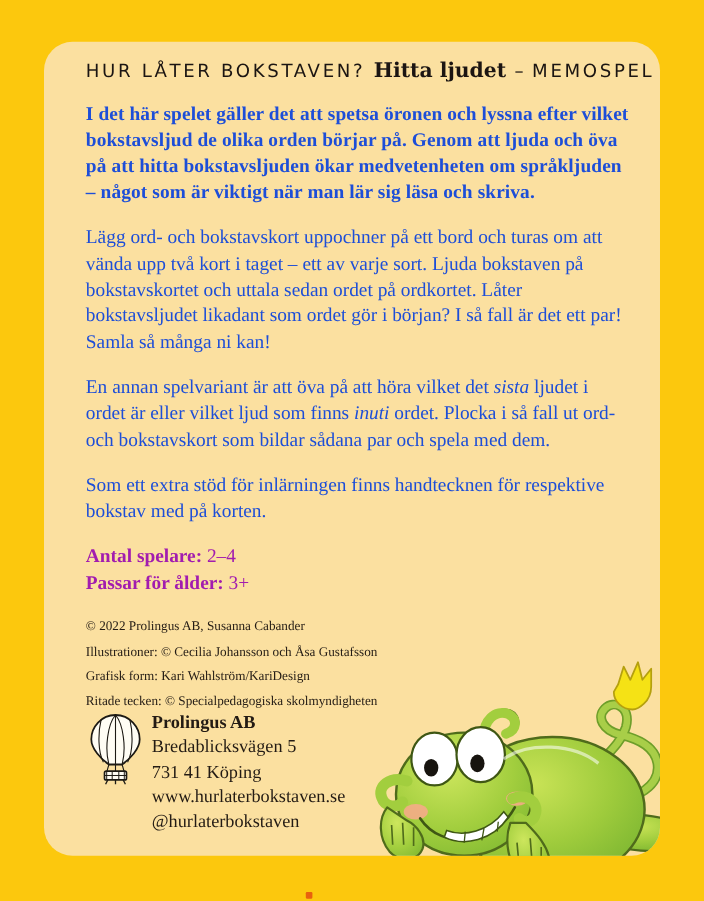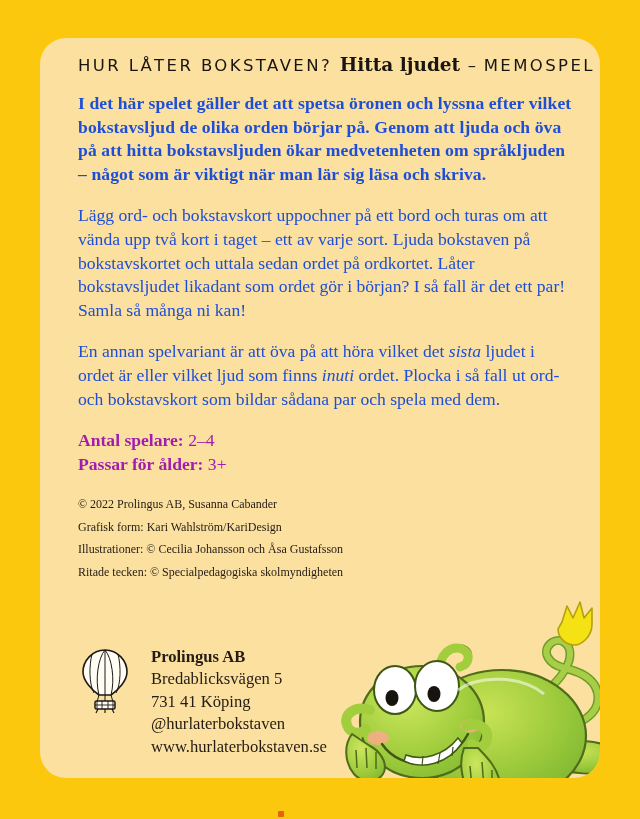--- a/index.html
+++ b/index.html
@@ -91,21 +91,20 @@
   .credits div { white-space: nowrap; }
 
   
   #addr-block {
     position: absolute;
     left: 38px;
     top: 608px;
     z-index: 6;
     display: flex;
     align-items: flex-start;
-    gap: 13px;
   }
   #balloon-logo {
     width: 54px;
     height: 66px;
     flex: 0 0 54px;
     margin-top: 2px;
   }
   #addr-text {
     margin-left: 6px;
     font-family: "Liberation Serif", serif;
@@ -217,34 +216,35 @@
         <span class="dash">–</span>
         <span>MEMOSPEL</span>
       </div>
 
       <p class="body lead">I det här spelet gäller det att spetsa öronen och lyssna efter vilket bokstavsljud de olika orden börjar på. Genom att ljuda och öva på att hitta bokstavsljuden ökar medvetenheten om språkljuden – något som är viktigt när man lär sig läsa och skriva.</p>
 
       <p class="body">Lägg ord- och bokstavskort uppochner på ett bord och turas om att vända upp två kort i taget – ett av varje sort. Ljuda bokstaven på bokstavskortet och uttala sedan ordet på ordkortet. Låter bokstavsljudet likadant som ordet gör i början? I så fall är det ett par! Samla så många ni kan!</p>
 
       <p class="body"><span>En annan spelvariant är att öva på att höra vilket det </span><i>sista</i><span> ljudet i ordet är eller vilket ljud som finns </span><i>inuti</i><span> ordet. Plocka i så fall ut ord- och bokstavskort som bildar sådana par och spela med dem.</span></p>
 
+      <p class="body">Som ett extra stöd för inlärningen finns handtecknen för respektive bokstav med på korten.</p>
 
       <div class="spec">
         <b>Antal spelare:</b>
         <span>2–4</span>
       </div>
       <div class="spec">
         <b>Passar för ålder:</b>
         <span>3+</span>
       </div>
 
       <div class="credits">
         <div>© 2022 Prolingus AB, Susanna Cabander</div>
+        <div>Illustrationer: © Cecilia Johansson och Åsa Gustafsson</div>
         <div>Grafisk form: Kari Wahlström/KariDesign</div>
-        <div>Illustrationer: © Cecilia Johansson och Åsa Gustafsson</div>
         <div>Ritade tecken: © Specialpedagogiska skolmyndigheten</div>
       </div>
 
     </div>
 
     <div id="addr-block">
 
       <svg id="balloon-logo" viewBox="0 0 54 66">
         <path d="M27 2 C 40 2, 49 13, 49 24 C 49 33, 40 42, 33 47 L 21 47
                  C 14 42, 5 33, 5 24 C 5 13, 14 2, 27 2 Z" fill="#FFFDF4" stroke="#1d1a14" stroke-width="1.6" stroke-linejoin="round"></path>
@@ -255,22 +255,22 @@
         <rect x="17" y="53" width="20" height="8" rx="1.6" fill="#FFFDF4" stroke="#1d1a14" stroke-width="1.5"></rect>
         <path d="M19 53 L 19 61 M 24 53 L 24 61 M 30 53 L 30 61 M 35 53 L 35 61
                  M 17 57 L 37 57" stroke="#1d1a14" stroke-width="0.9" fill="none"></path>
         <path d="M20 61 L 18 65 M 27 61 L 27 65 M 34 61 L 36 65" stroke="#1d1a14" stroke-width="1.2" fill="none"></path>
       </svg>
 
       <div id="addr-text">
         <div class="co">Prolingus AB</div>
         <div>Bredablicksvägen 5</div>
         <div>731 41 Köping</div>
+        <div>www.hurlaterbokstaven.se</div>
         <div>@hurlaterbokstaven</div>
-        <div>www.hurlaterbokstaven.se</div>
       </div>
 
     </div>
 
   </div>
 
   <div id="speck"></div>
 
 </div>
 

